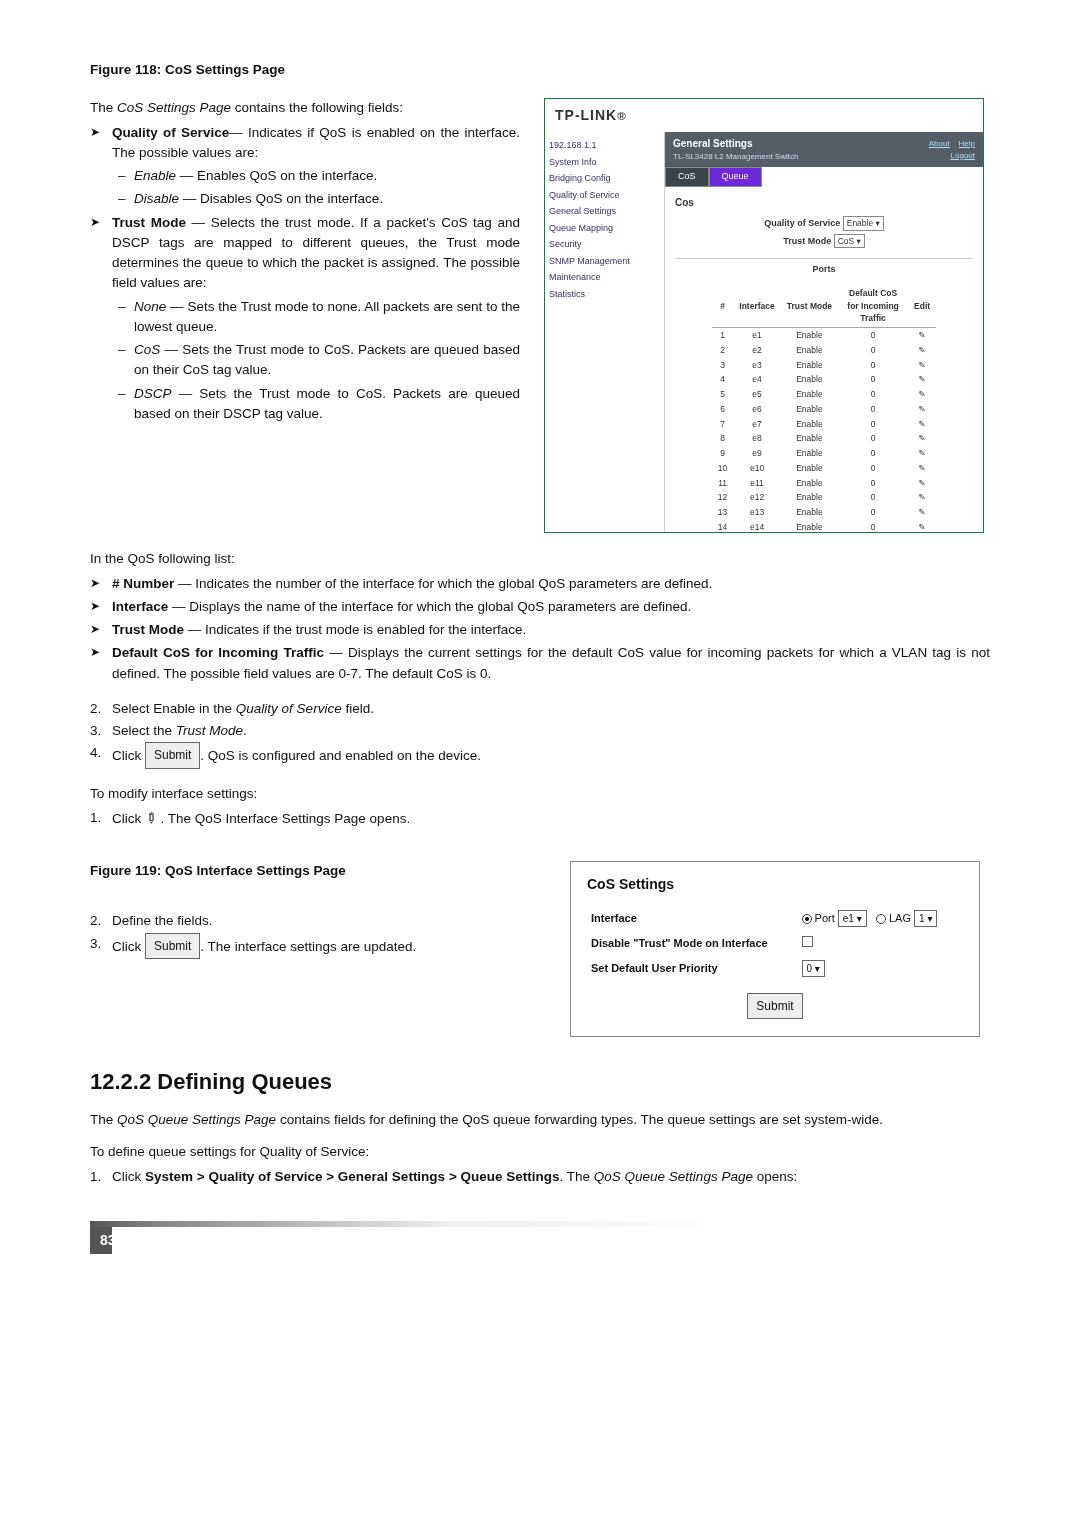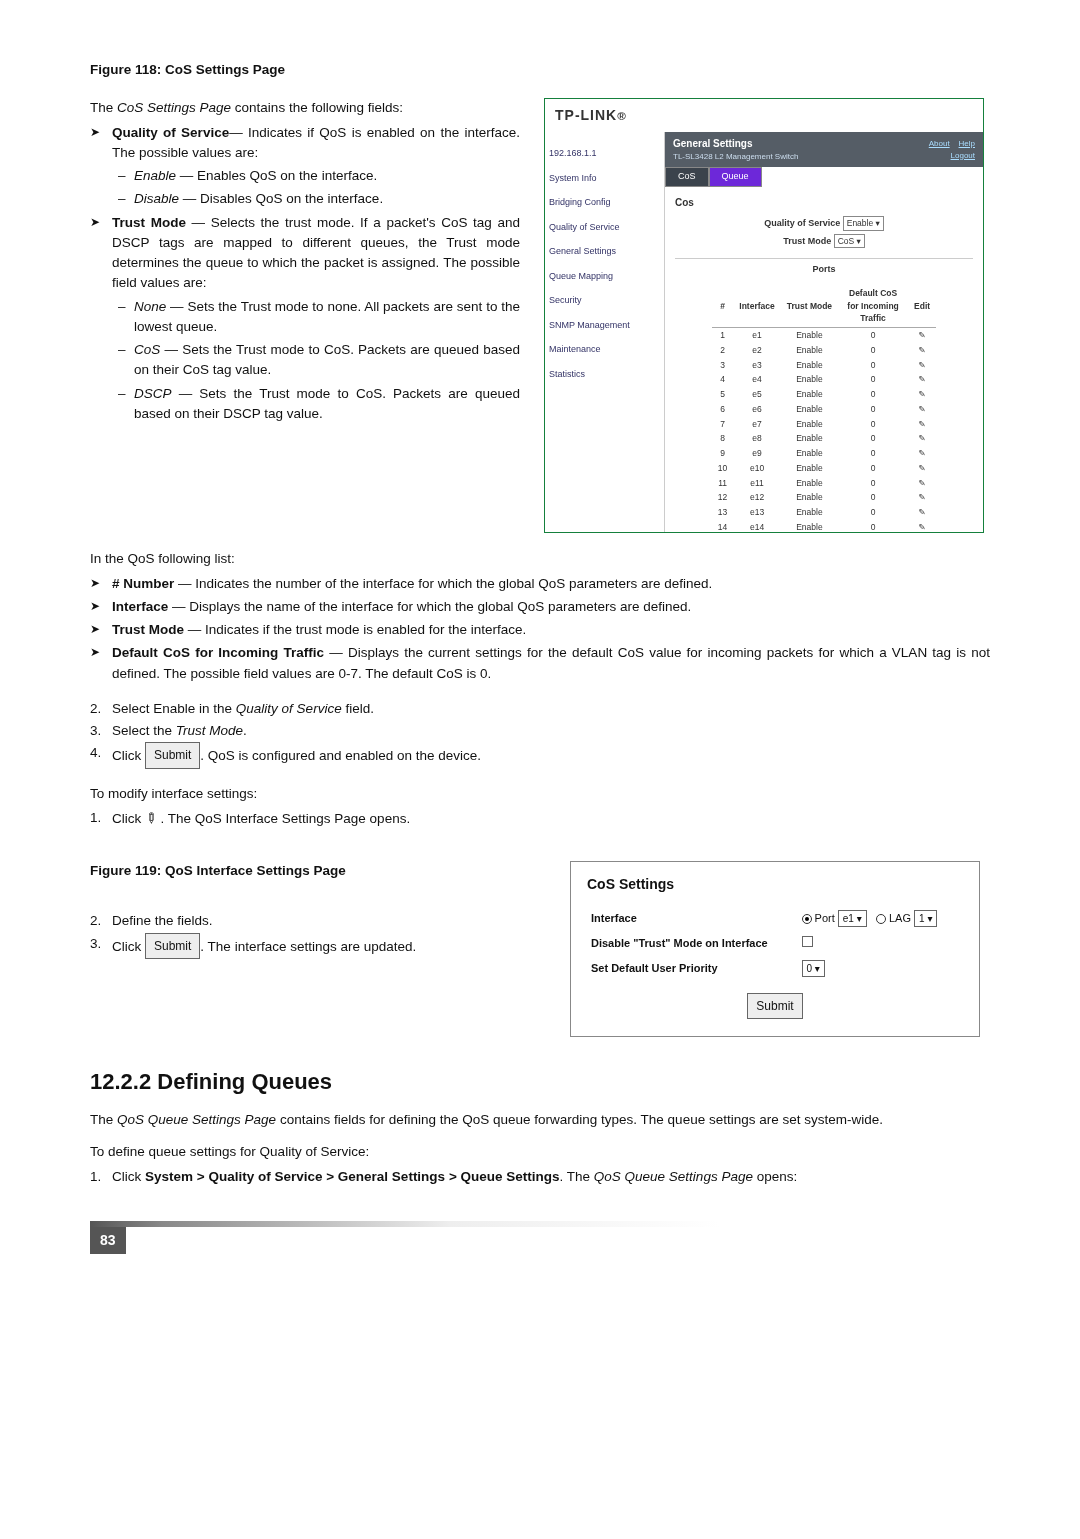--- a/index.html
+++ b/index.html
@@ -12,42 +12,42 @@
   .para { margin-bottom: 4px; }
   .ital { font-style: italic; }
   .bullet-row { display: flex; align-items: flex-start; margin-bottom: 3px; text-align: justify; }
   .arrow { width: 22px; flex: 0 0 22px; font-size: 12px; color: #111; }
   .dash { width: 22px; flex: 0 0 22px; padding-left: 6px; }
   .sublist { padding-left: 22px; }
   .bullet-text { flex: 1; }
   .sub-item .bullet-text { flex: 1; }
   p.just { text-align: justify; }
   .num-row { display: flex; align-items: flex-start; margin-bottom: 2px; }
-  .num { width: 36px; flex: 0 0 22px; }
+  .num { width: 22px; flex: 0 0 22px; }
   .btn { display: inline-block; border: 1px solid #666; background: #eee; font-family: Arial,sans-serif; font-size: 12px; padding: 5px 8px; line-height: 1.2; position: relative; top: -1px; }
   .pencil { display: inline-block; transform: rotate(45deg); font-size: 14px; }
   .section-h { font-size: 22px; font-weight: bold; margin-top: 28px; margin-bottom: 12px; }
 
   
   .scr-upper { border: 1px solid #15803d; background: #fff; width: 440px; height: 435px; font-size: 9px; color: #333; overflow: hidden; }
   .scr-logo { background: #fff; padding: 6px 10px; font-size: 14px; font-weight: bold; display: flex; align-items: center; }
   .scr-logo .tp { letter-spacing: 1px; }
   .scr-toprow { display: flex; }
   .scr-leftbar { width: 120px; border-right: 1px solid #ccc; padding: 4px 4px; font-size: 9px; color: #336; }
   .scr-mainarea { flex: 1; }
   .scr-hdr { background: #555d66; color: #fff; display: flex; align-items: center; padding: 4px 8px; font-size: 10px; justify-content: space-between; }
   .scr-tabs { display: flex; }
   .scr-tab { background: #6d28d9; color: #fff; padding: 2px 12px; font-size: 9px; border: 1px solid #888; }
   .scr-tab.active { background: #3b434c; }
   .scr-body { padding: 8px 10px; font-size: 9px; }
   .scr-body-line { text-align: center; margin: 3px 0; }
   .ports-tbl { margin: 8px auto 0 auto; font-size: 8.5px; border-collapse: collapse; }
   .ports-tbl th { font-weight: bold; border-bottom: 1px solid #aaa; padding: 2px 6px; }
   .ports-tbl td { padding: 1px 6px; text-align: center; }
-  .tree-item { margin: 11px 0; white-space: nowrap; }
+  .tree-item { margin: 3px 0; white-space: nowrap; }
   .select-sim { border: 1px solid #888; background: #fff; display: inline-block; padding: 0 3px; font-size: 8.5px; }
 
   
   .cos-panel { border: 1px solid #888; width: 410px; padding: 12px 16px 16px 16px; background: #fff; font-size: 12px; }
   .cos-panel h4 { font-size: 14px; font-weight: bold; margin-bottom: 10px; }
   .cos-panel table { width: 100%; font-size: 11px; }
   .cos-panel td { padding: 3px 2px; }
   .cos-panel td.label { font-weight: bold; }
   .cos-panel .sel { border: 1px solid #666; background: #fff; display: inline-block; padding: 0 4px; font-size: 10px; }
   .cos-panel .cb { width: 11px; height: 11px; border: 1px solid #666; display: inline-block; }

